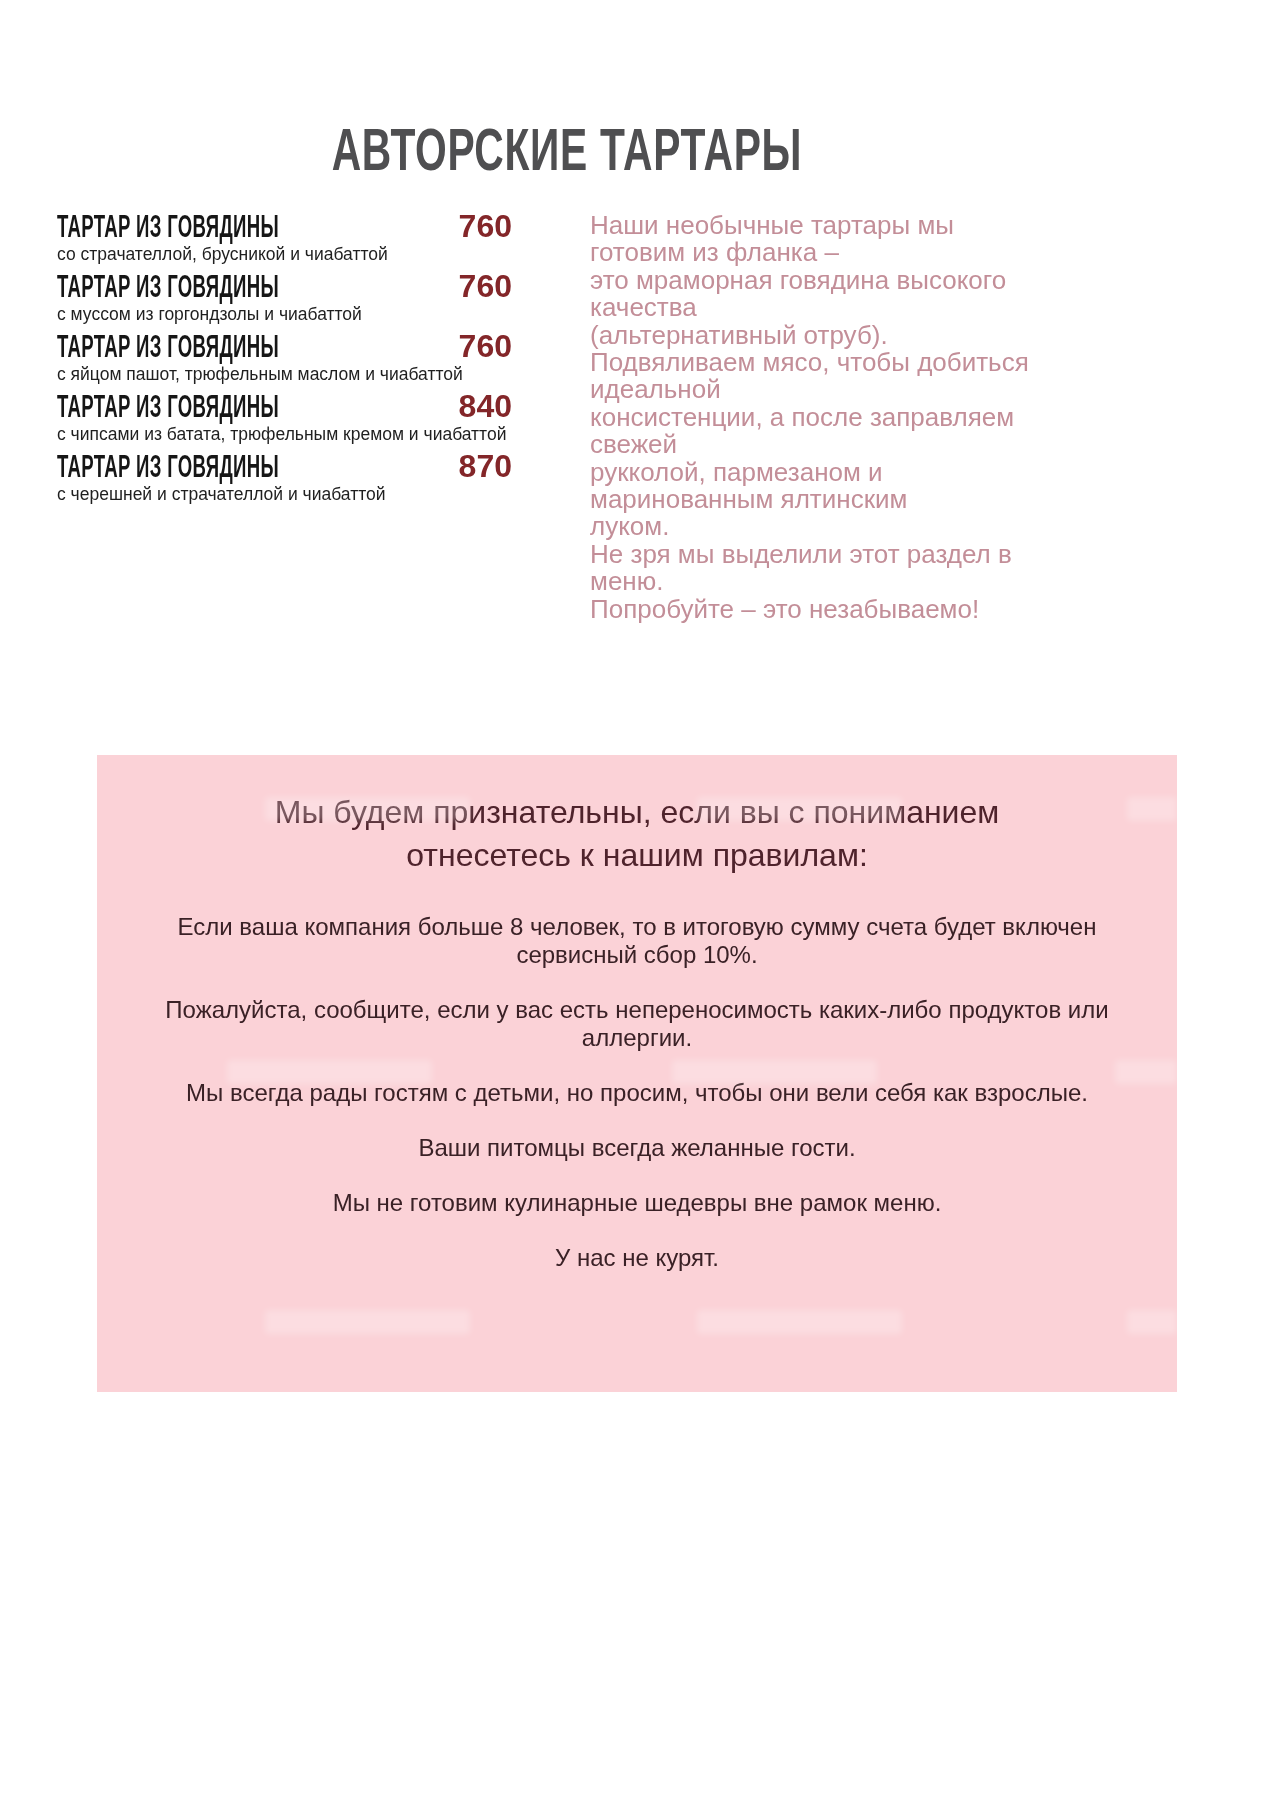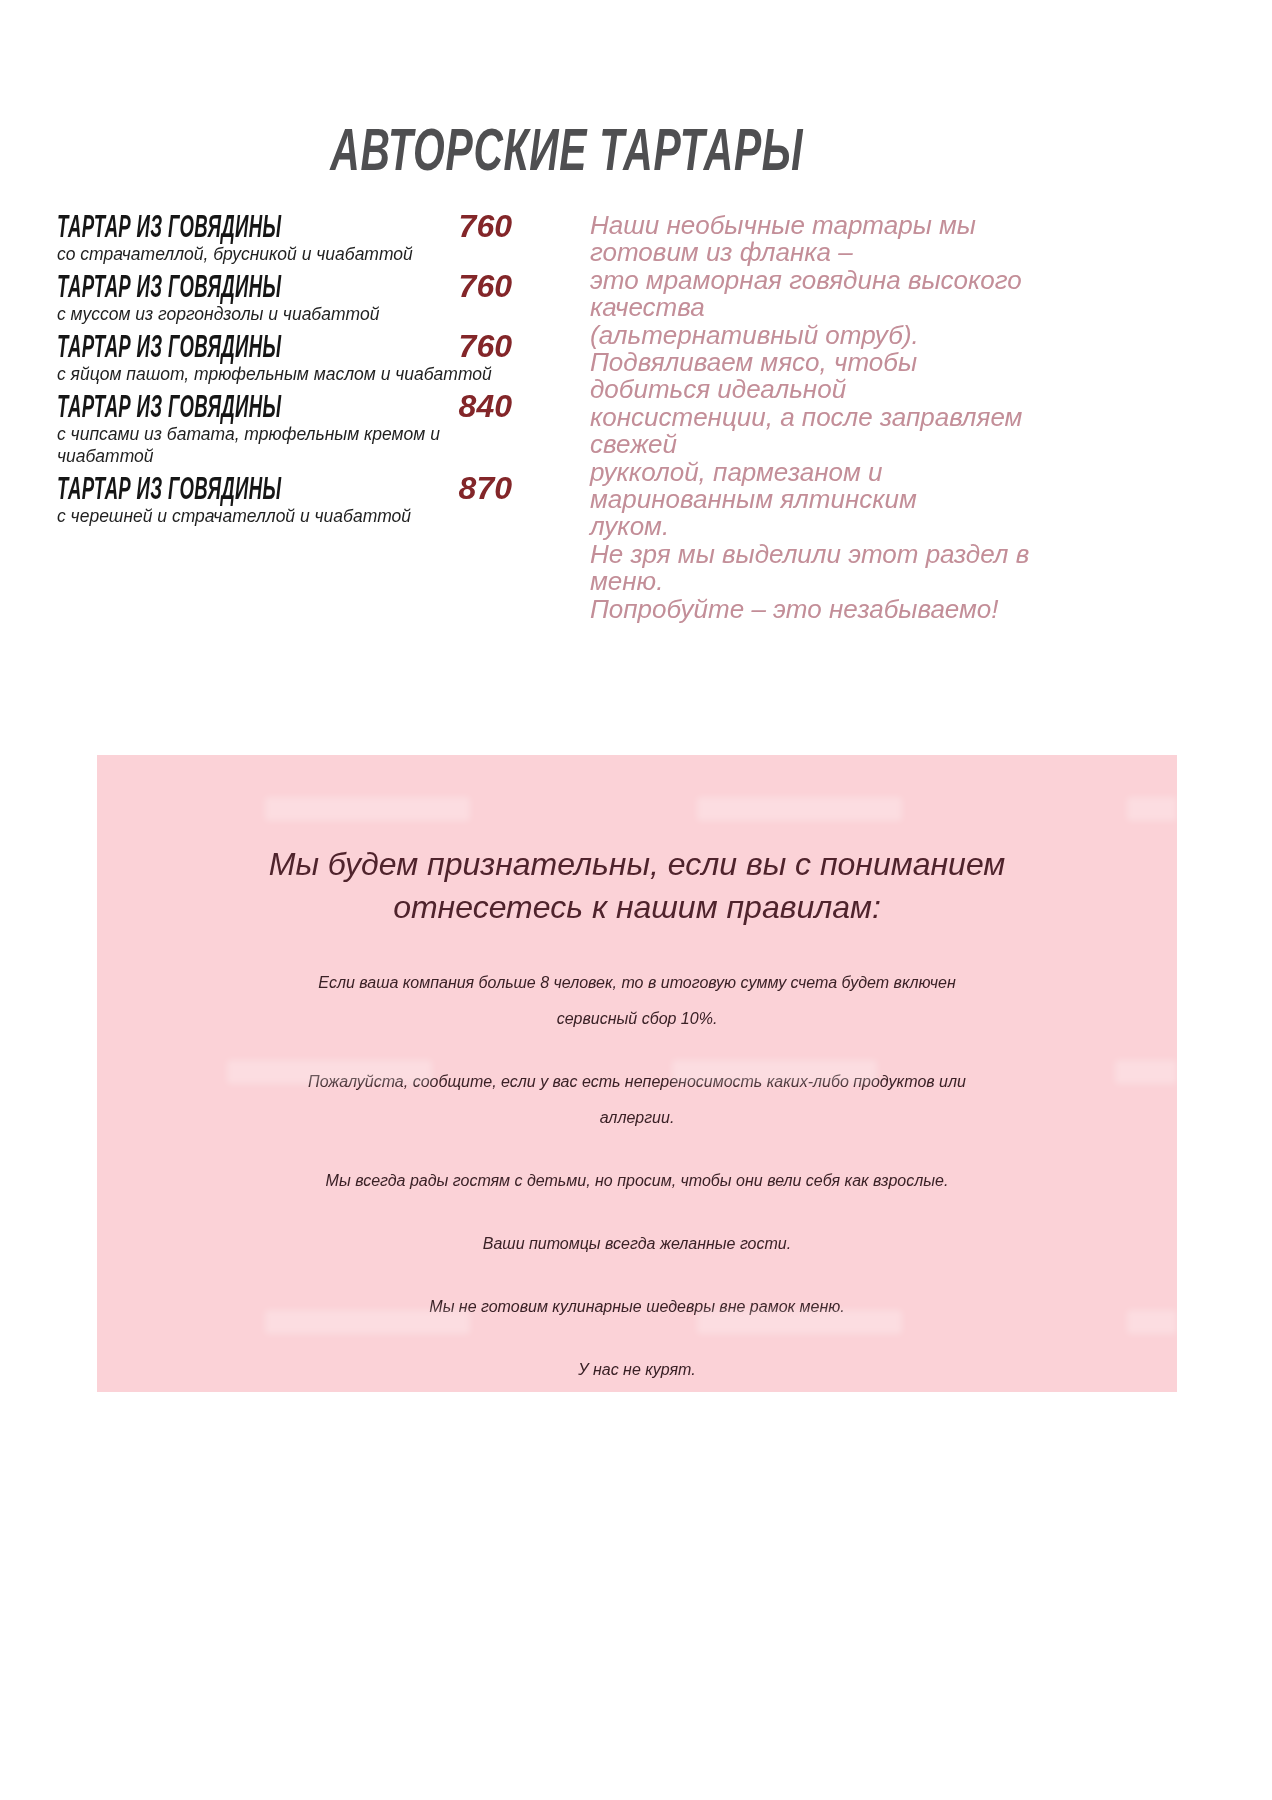--- a/index.html
+++ b/index.html
@@ -7,21 +7,20 @@
     padding: 0;
     background: #ffffff;
     font-family: "Liberation Sans", "DejaVu Sans", sans-serif;
   }
   .page {
     position: relative;
     width: 1272px;
     height: 1444px;
     background: #ffffff;
     overflow: hidden;
-    font-style: italic;
   }
 
   
   .title {
     position: absolute;
     left: 0;
     top: 120px;
     width: 1134px;
     margin: 0;
     text-align: center;
@@ -89,32 +88,32 @@
   
   .rules-box {
     position: absolute;
     left: 97px;
     top: 755px;
     width: 1080px;
     height: 637px;
     background: var(--box-bg, #fbd2d7);
     text-align: center;
     box-sizing: border-box;
-    padding: 88px 62px 0;
+    padding: 36px 62px 0;
   }
   .rules-heading {
     font-size: 32px;
     line-height: 43px;
     color: var(--box-heading, #4f232c);
     white-space: pre-line;
     margin: 0 0 36px;
   }
   .rules-text p {
-    font-size: 16px;
-    line-height: 36px;
+    font-size: 24px;
+    line-height: 28px;
     color: var(--box-text, #3a2126);
     white-space: pre-line;
     margin: 12px 0 27px;
   }
 
   
   .wm {
     position: absolute;
     width: 205px;
     height: 24px;

